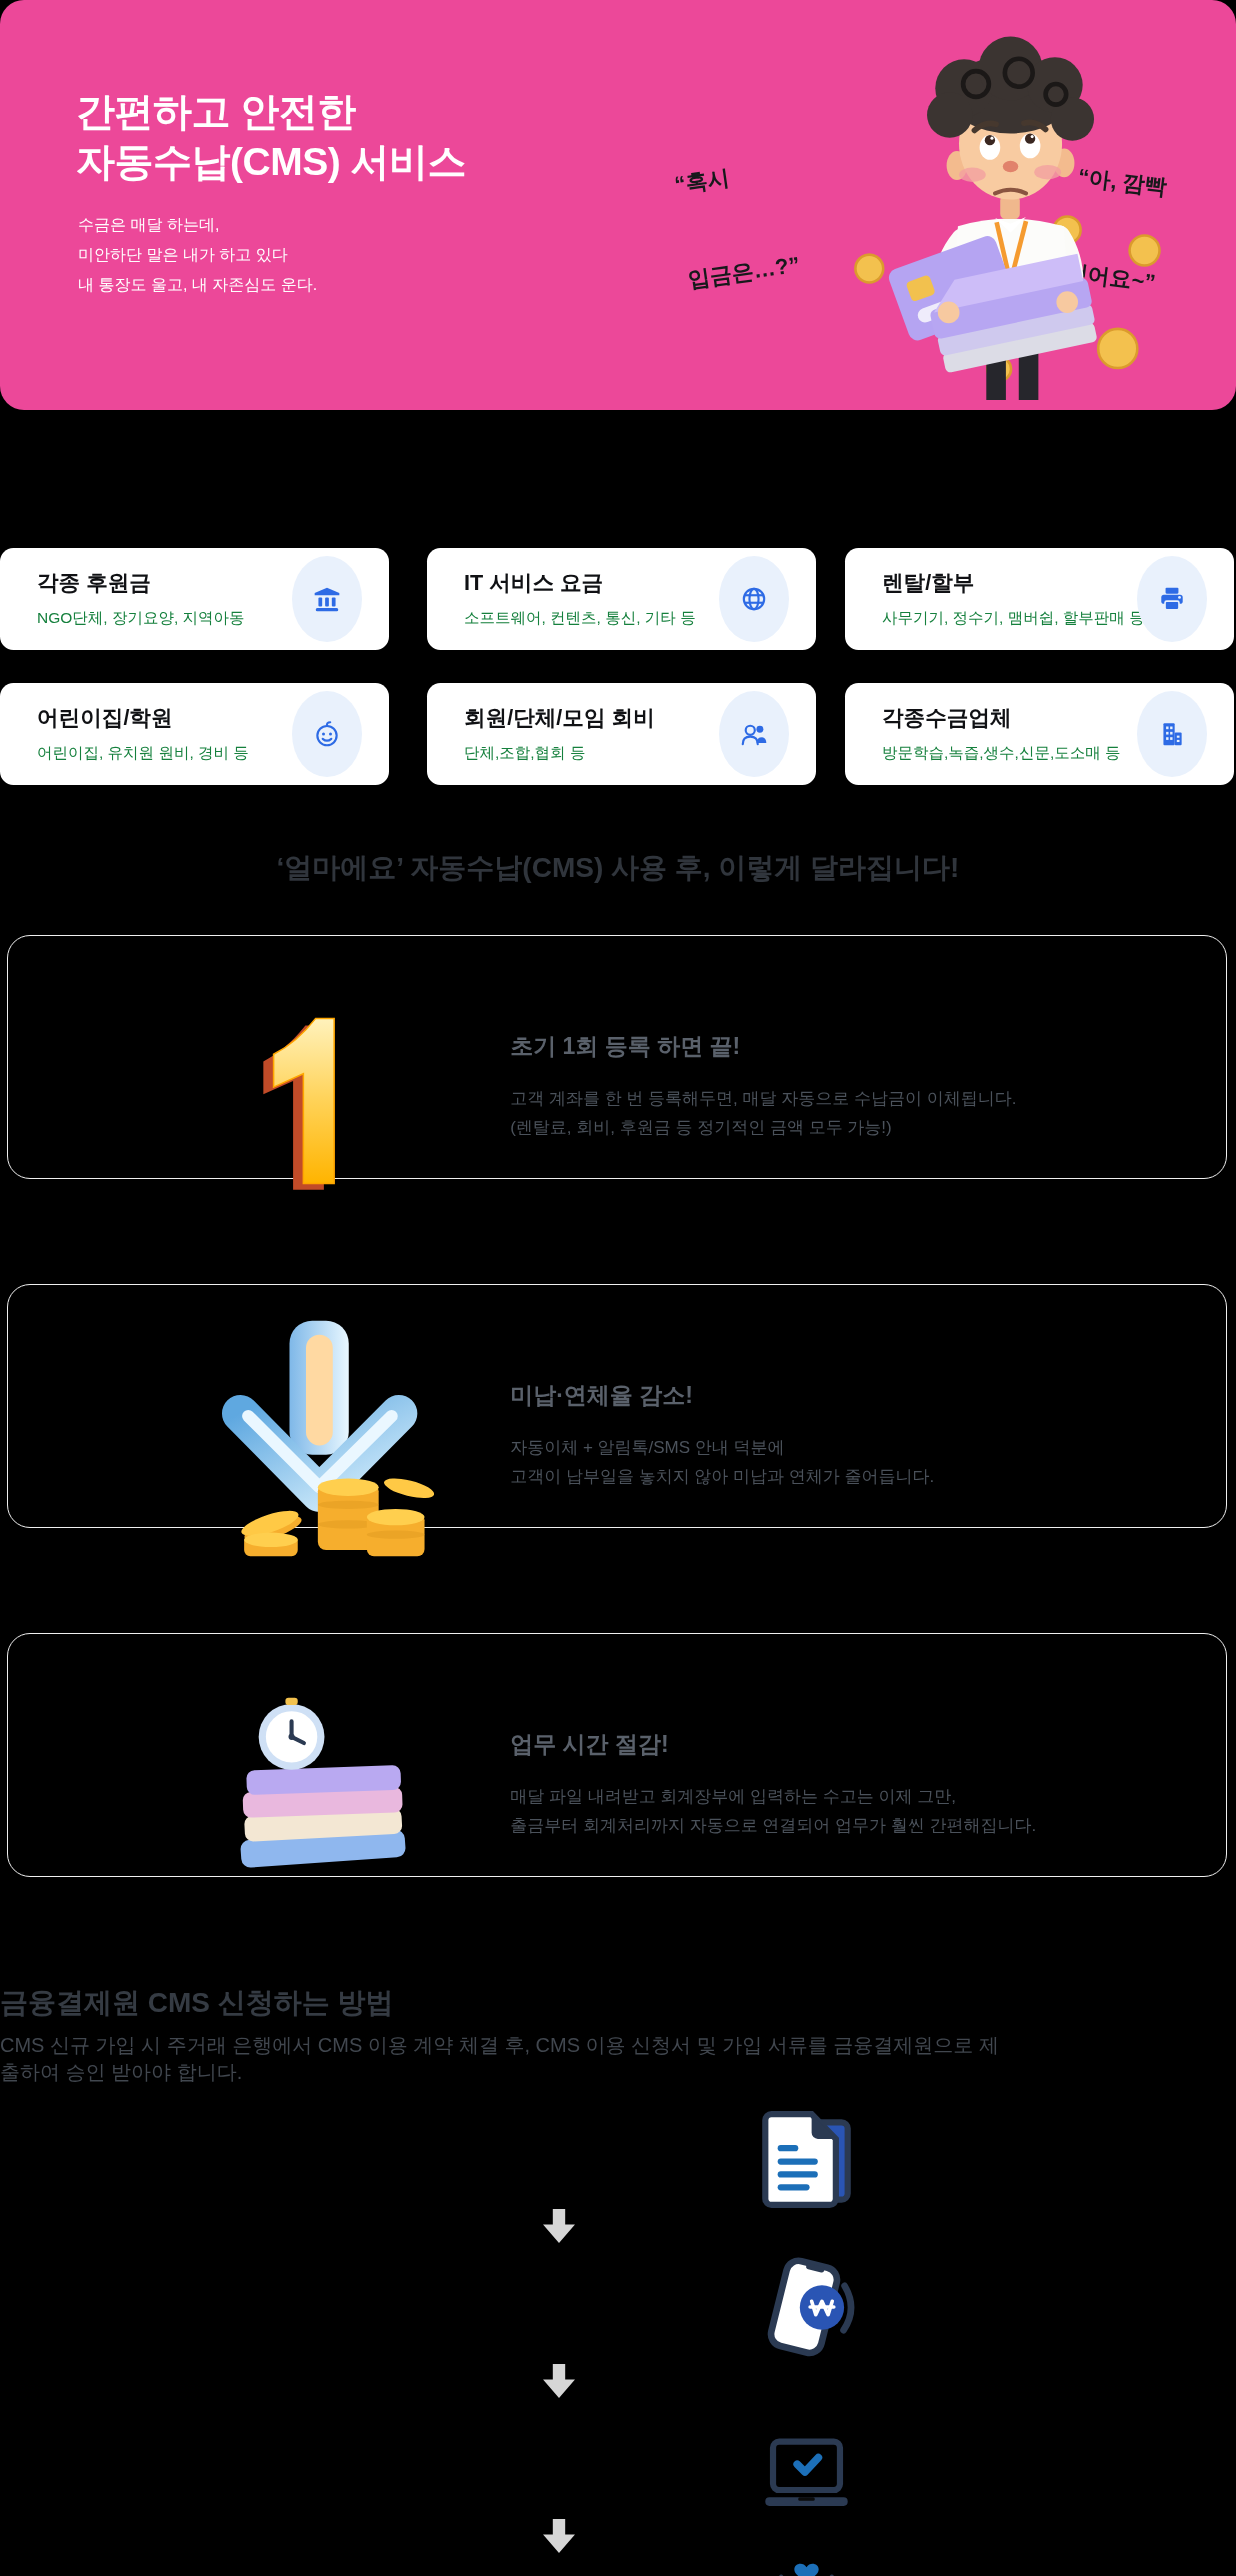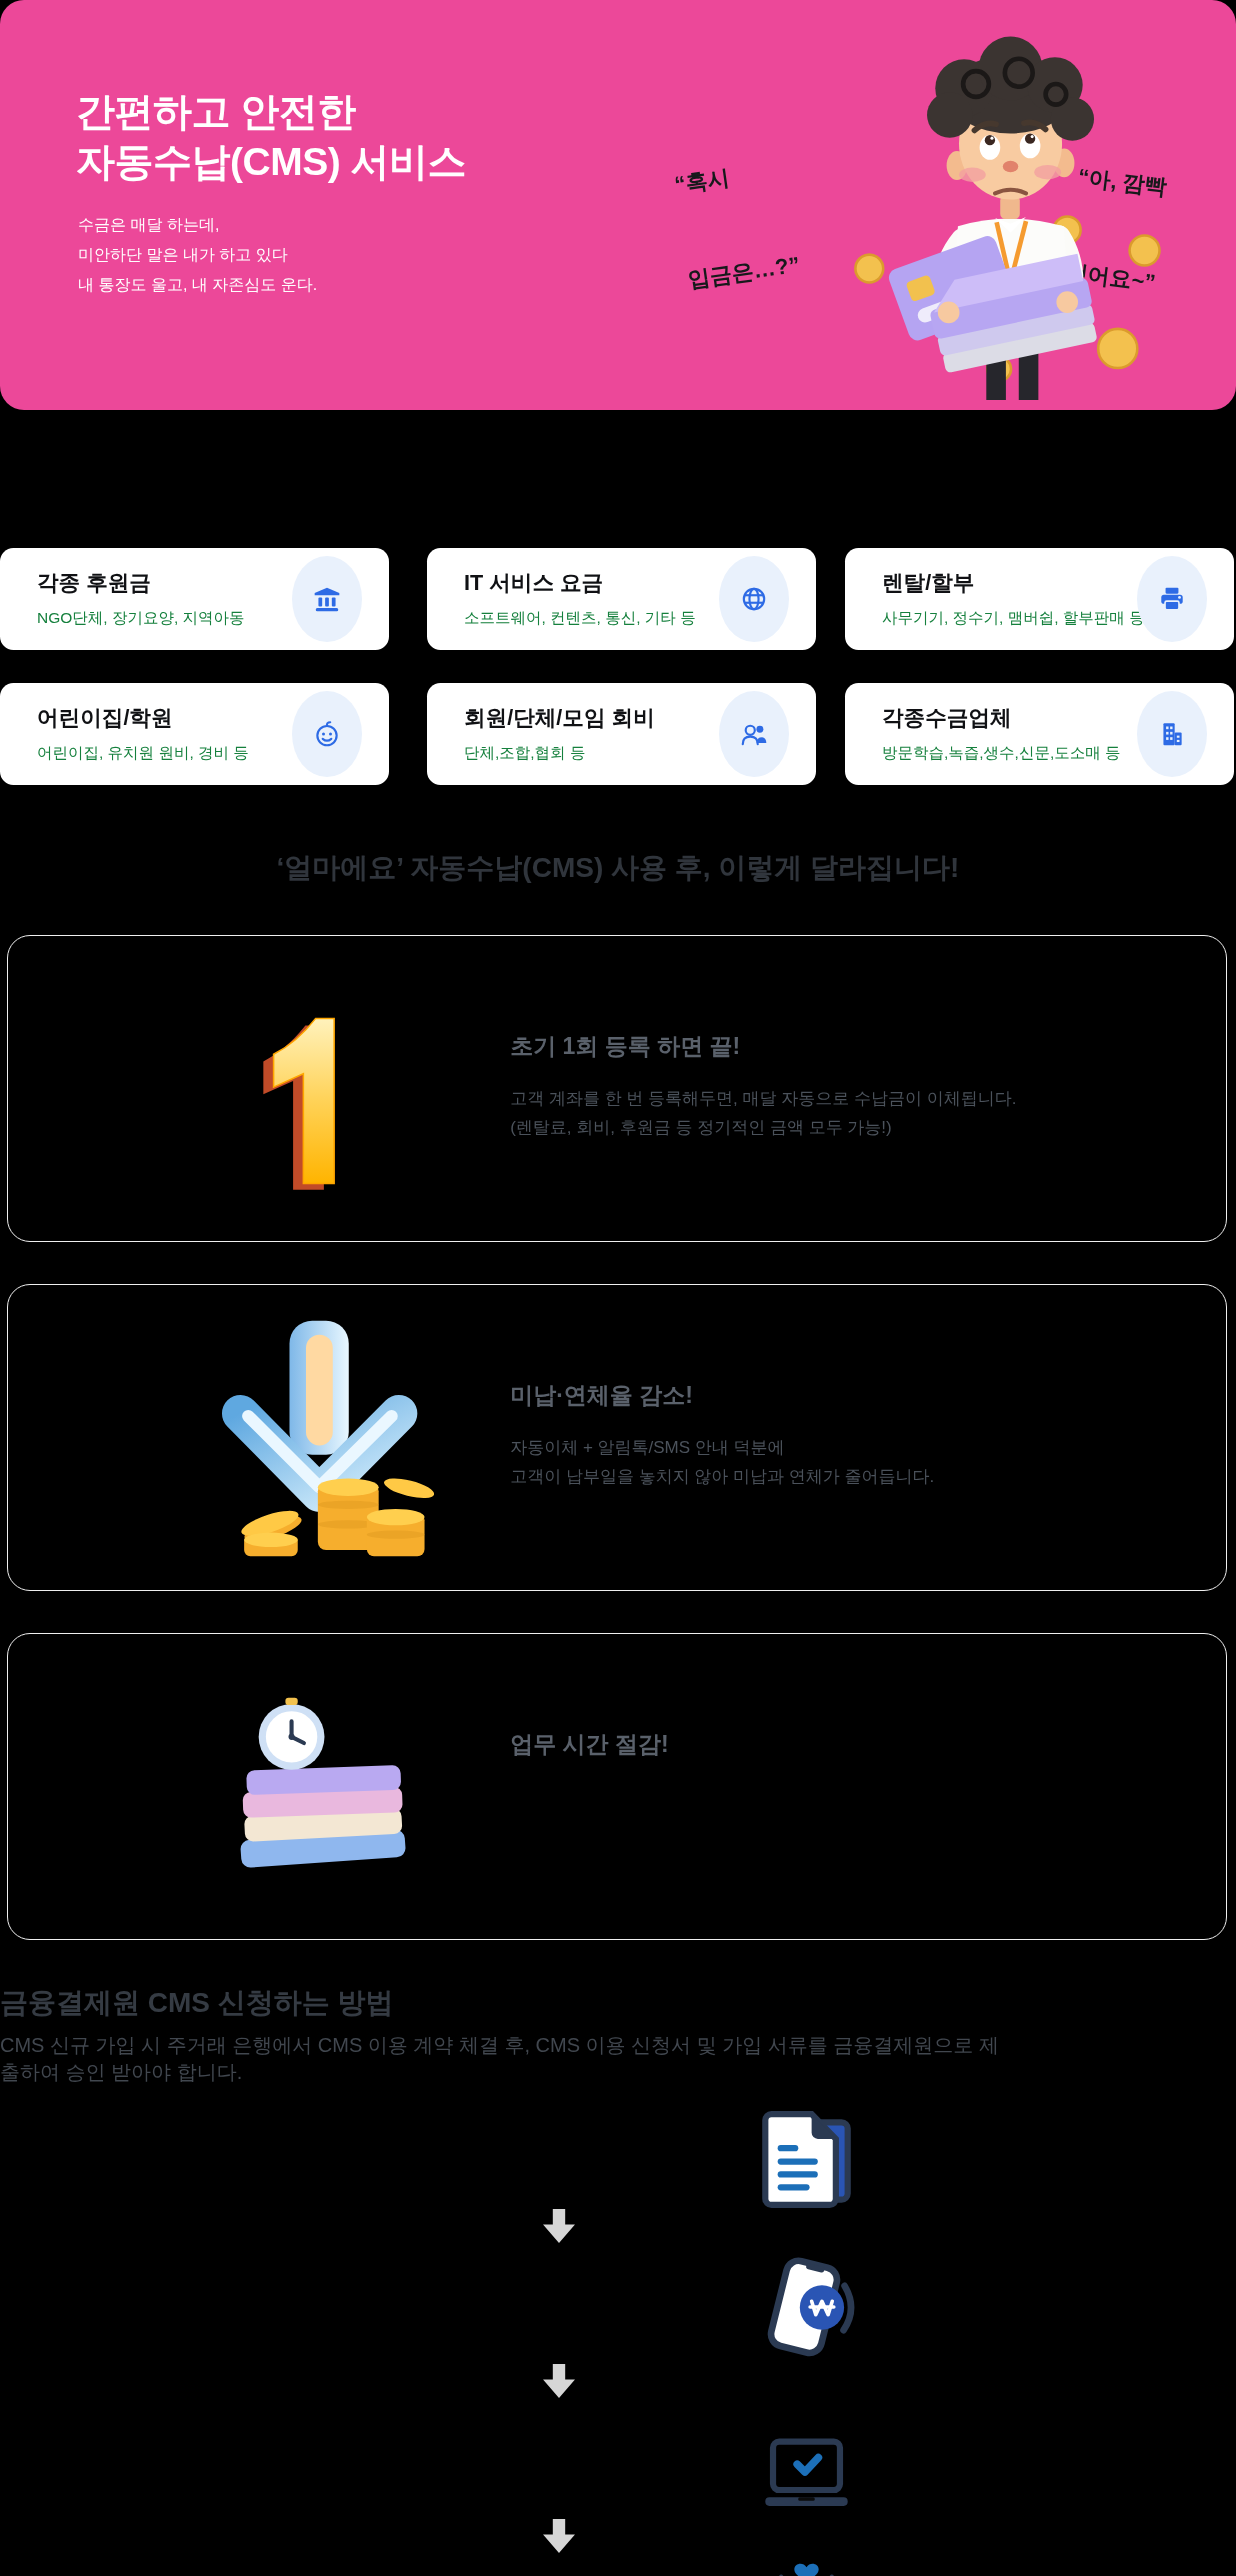--- a/index.html
+++ b/index.html
@@ -21,21 +21,21 @@
   .cat-title{left:37px;top:19.6px;font-size:21.6px;font-weight:800;color:#101114;}
   .cat-desc{left:37px;top:60px;font-size:15.5px;color:#15803d;}
   .cat-oval{right:27px;top:8.2px;width:70px;height:86px;background:#E9F1FC;border-radius:50%;
             display:flex;align-items:center;justify-content:center;position:absolute;}
   .cat-oval svg{width:30px;height:30px;}
   .r1{top:548px;} .r2{top:683px;}
   .c1{left:0;} .c2{left:427px;} .c3{left:845px;}
 
   
   .sec-title{left:0;top:849px;width:1236px;text-align:center;font-size:28px;font-weight:800;color:#30353C;}
-  .bcard{left:7.2px;width:1220px;height:307px;border:1.5px solid #EFEFEF;border-radius:23px;box-sizing:border-box;background:#000;}
+  .bcard{left:7.2px;width:1220px;height:244px;border:1.5px solid #EFEFEF;border-radius:23px;box-sizing:border-box;background:#000;}
   .b1{top:935px;} .b2{top:1284px;} .b3{top:1633px;}
   .b-head{left:502px;top:95px;font-size:23px;font-weight:700;color:#5A616B;}
   .b-body{left:502px;top:148px;font-size:17px;line-height:29px;color:#4B525B;}
 
   
   .how-title{left:0;top:1984px;width:1236px;font-size:28px;font-weight:800;color:#353B43;}
   .how-desc{left:0;top:2032px;width:1012px;font-size:20px;color:#41474F;}
   .step{left:755px;width:103px;height:103px;}
   .s1{top:2108px;} .s2{top:2256px;} .s3{top:2421px;} .s4{top:2556px;}
   .arrow{left:543px;width:32px;height:34px;}
@@ -285,20 +285,24 @@
         <rect x="62" y="190" width="300" height="48" rx="16" fill="#B9A9F1"></rect>
       </g>
     <circle cx="150" cy="130" r="64" fill="#CFE0F5"></circle>
     <circle cx="150" cy="130" r="50" fill="#FFFFFF"></circle>
     <path d="M150,130 L150,100" stroke="#2B3A52" stroke-width="8" stroke-linecap="round"></path>
     <path d="M150,130 L174,142" stroke="#2B3A52" stroke-width="8" stroke-linecap="round"></path>
     <circle cx="150" cy="130" r="6" fill="#2B3A52"></circle>
     <rect x="138" y="54" width="24" height="14" rx="6" fill="#F2C14E"></rect>
   </svg>
   <div class="abs b-head">업무 시간 절감!</div>
+  <div class="abs b-body">
+    <div>매달 파일 내려받고 회계장부에 입력하는 수고는 이제 그만,</div>
+    <div>출금부터 회계처리까지 자동으로 연결되어 업무가 훨씬 간편해집니다.</div>
+  </div>
 </div>
 
 <div class="abs how-title">금융결제원 CMS 신청하는 방법</div>
 <div class="abs how-desc">CMS 신규 가입 시 주거래 은행에서 CMS 이용 계약 체결 후, CMS 이용 신청서 및 가입 서류를 금융결제원으로 제출하여 승인 받아야 합니다.</div>
 
 <svg class="abs step s1" viewBox="0 0 200 200">
   <rect x="75" y="28" width="105" height="150" rx="12" fill="#2A55B4" stroke="#2B3A52" stroke-width="12"></rect>
   <path d="M32,12 h78 l47,48 v116 a12,12 0 0 1 -12,12 h-113 a12,12 0 0 1 -12,-12 v-152 a12,12 0 0 1 12,-12 z" fill="#FFFFFF" stroke="#2B3A52" stroke-width="12"></path>
   <path d="M110,12 v36 a12,12 0 0 0 12,12 h36 z" fill="#2B3A52"></path>
   <g fill="#1C6FB8">

